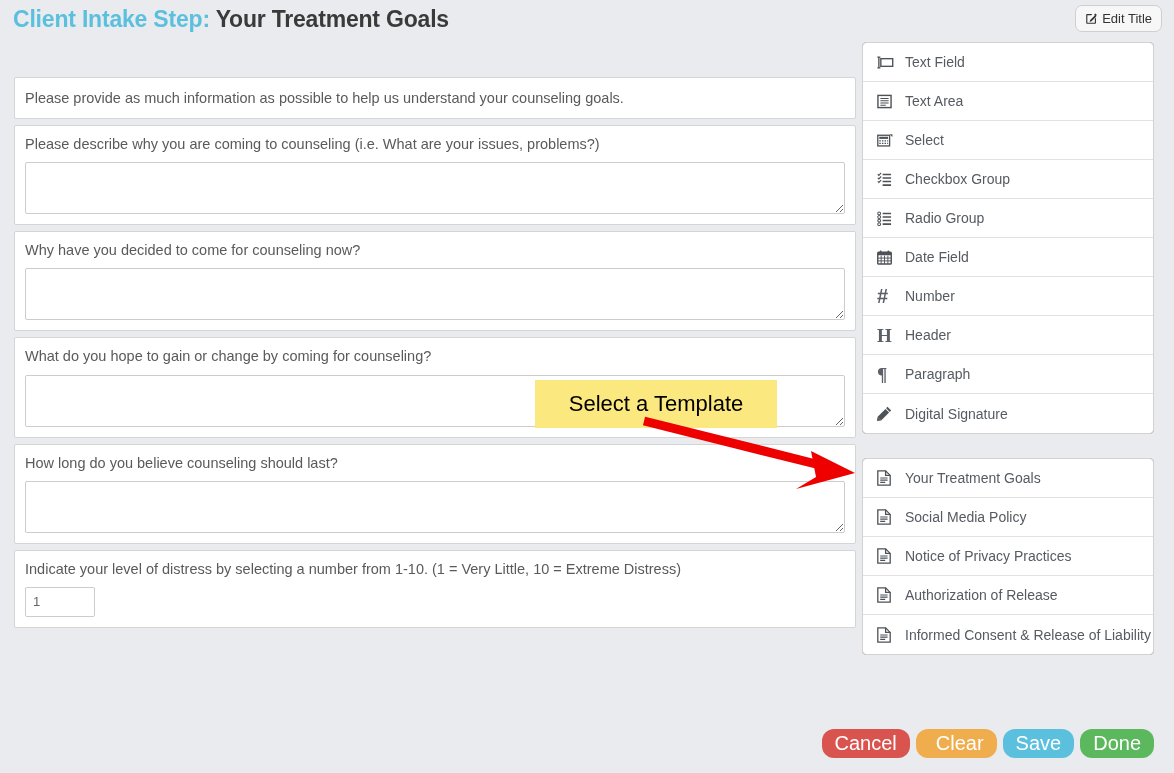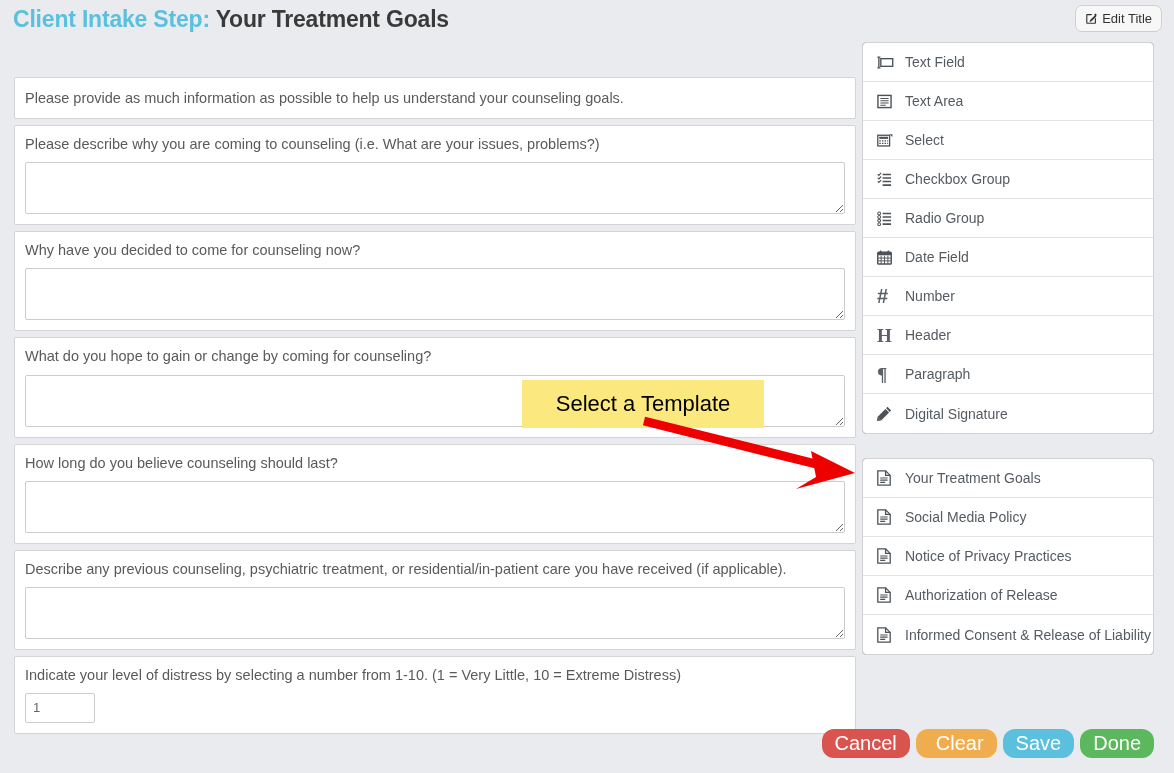--- a/index.html
+++ b/index.html
@@ -187,21 +187,21 @@
     color: #fff;
     font-size: 20px;
     font-family: "Liberation Sans", sans-serif;
     cursor: pointer;
     line-height: 29px;
   }
 
   
   .annot-box {
     position: absolute;
-    left: 522px;
+    left: 535px;
     top: 380px;
     width: 242px;
     height: 48px;
     background: #fbe87f;
     display: flex;
     align-items: center;
     justify-content: center;
     box-sizing: border-box;
   }
   .annot-text {
@@ -260,24 +260,20 @@
     <div class="form-block">
       <span class="q-label">What do you hope to gain or change by coming for counseling?</span>
       <textarea class="q-textarea" style=""></textarea>
     </div>
 
     <div class="form-block">
       <span class="q-label">How long do you believe counseling should last?</span>
       <textarea class="q-textarea" style=""></textarea>
     </div>
 
-    <div class="form-block">
-      <span class="q-label">Describe any previous counseling, psychiatric treatment, or residential/in-patient care you have received (if applicable).</span>
-      <textarea class="q-textarea" style=""></textarea>
-    </div>
 
     <div class="form-block">
       <span class="q-label">Indicate your level of distress by selecting a number from 1-10.  (1 = Very Little, 10 = Extreme Distress)</span>
       <input class="q-number" type="text" value="1" style="">
     </div>
 
   </div>
 
   <div class="side-panel" id="fields-panel">
 

